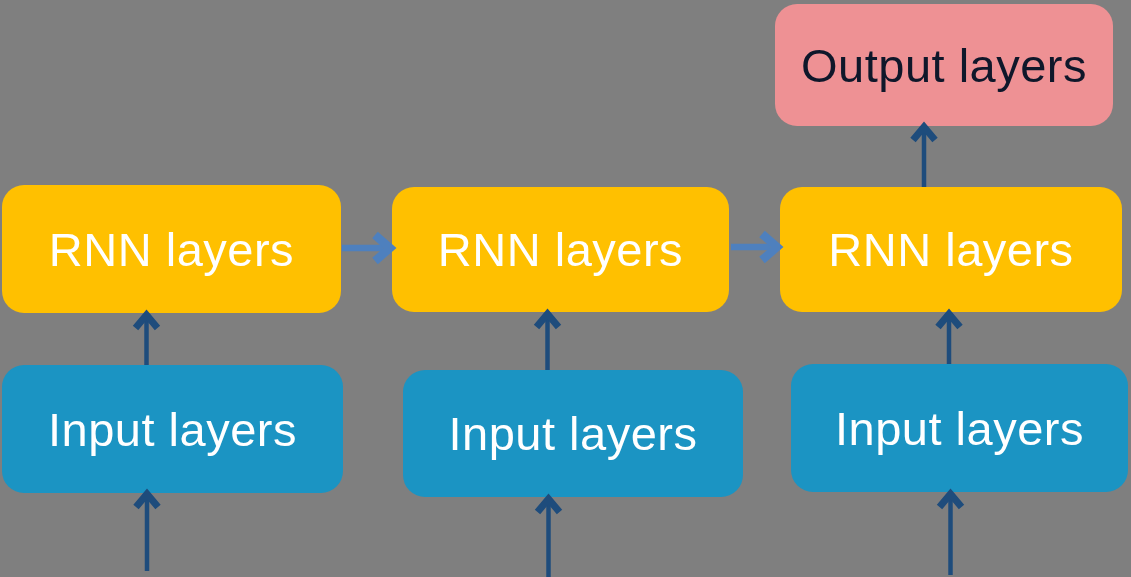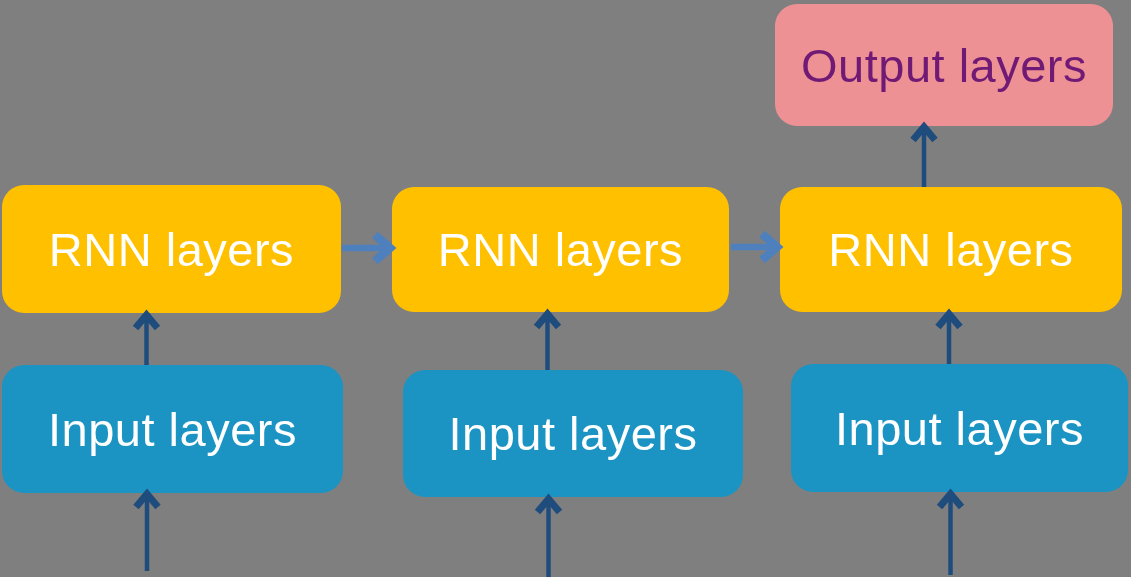--- a/index.html
+++ b/index.html
@@ -41,21 +41,21 @@
     height: 577px;
     pointer-events: none;
   }
   #arrows g { fill: none; }
 </style>
 </head>
 <body>
 
 <div id="stage" style="background-color: rgb(127, 127, 127);">
 
-  <div class="node" id="node-output" style="background-color: rgb(238, 145, 148); color: #701a75;">
+  <div class="node" id="node-output" style="background-color: rgb(238, 145, 148); color: #0f172a;">
     <span>Output layers</span>
   </div>
 
   <div class="node" id="node-rnn1" style="background-color: rgb(255, 192, 0); color: rgb(255, 255, 255);">
     <span>RNN layers</span>
   </div>
 
   <div class="node" id="node-rnn2" style="background-color: rgb(255, 192, 0); color: rgb(255, 255, 255);">
     <span>RNN layers</span>
   </div>

